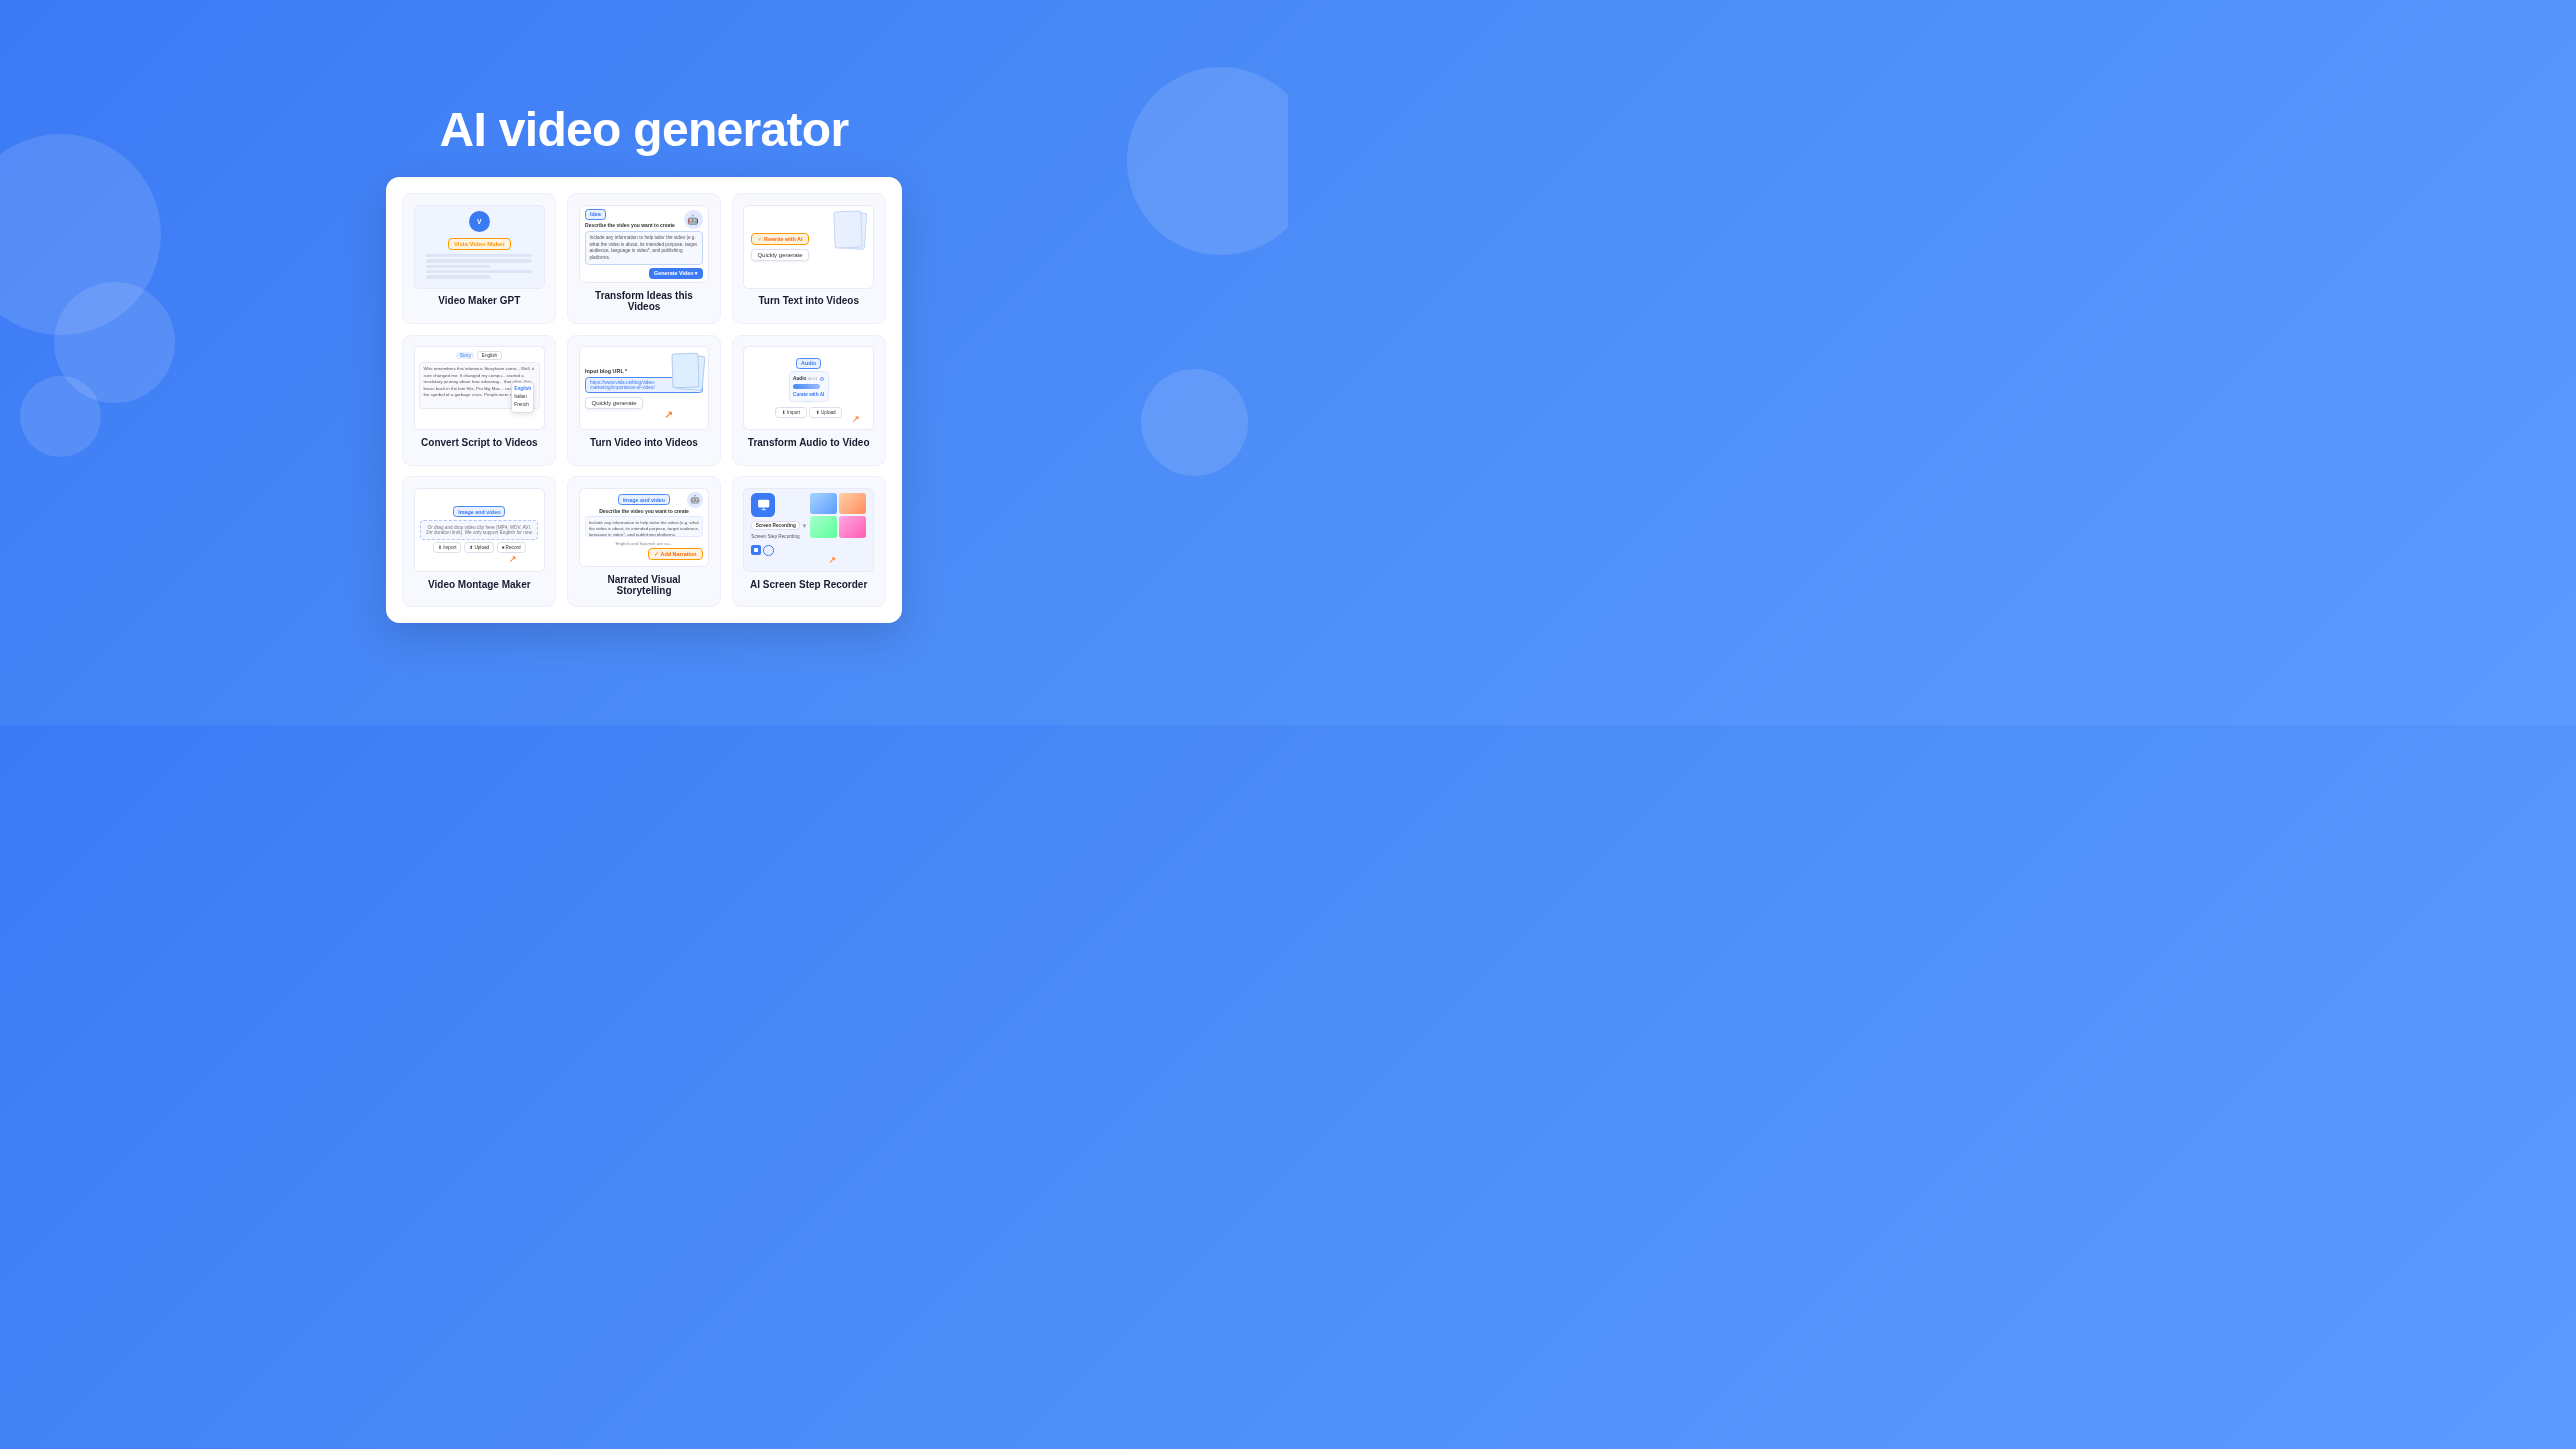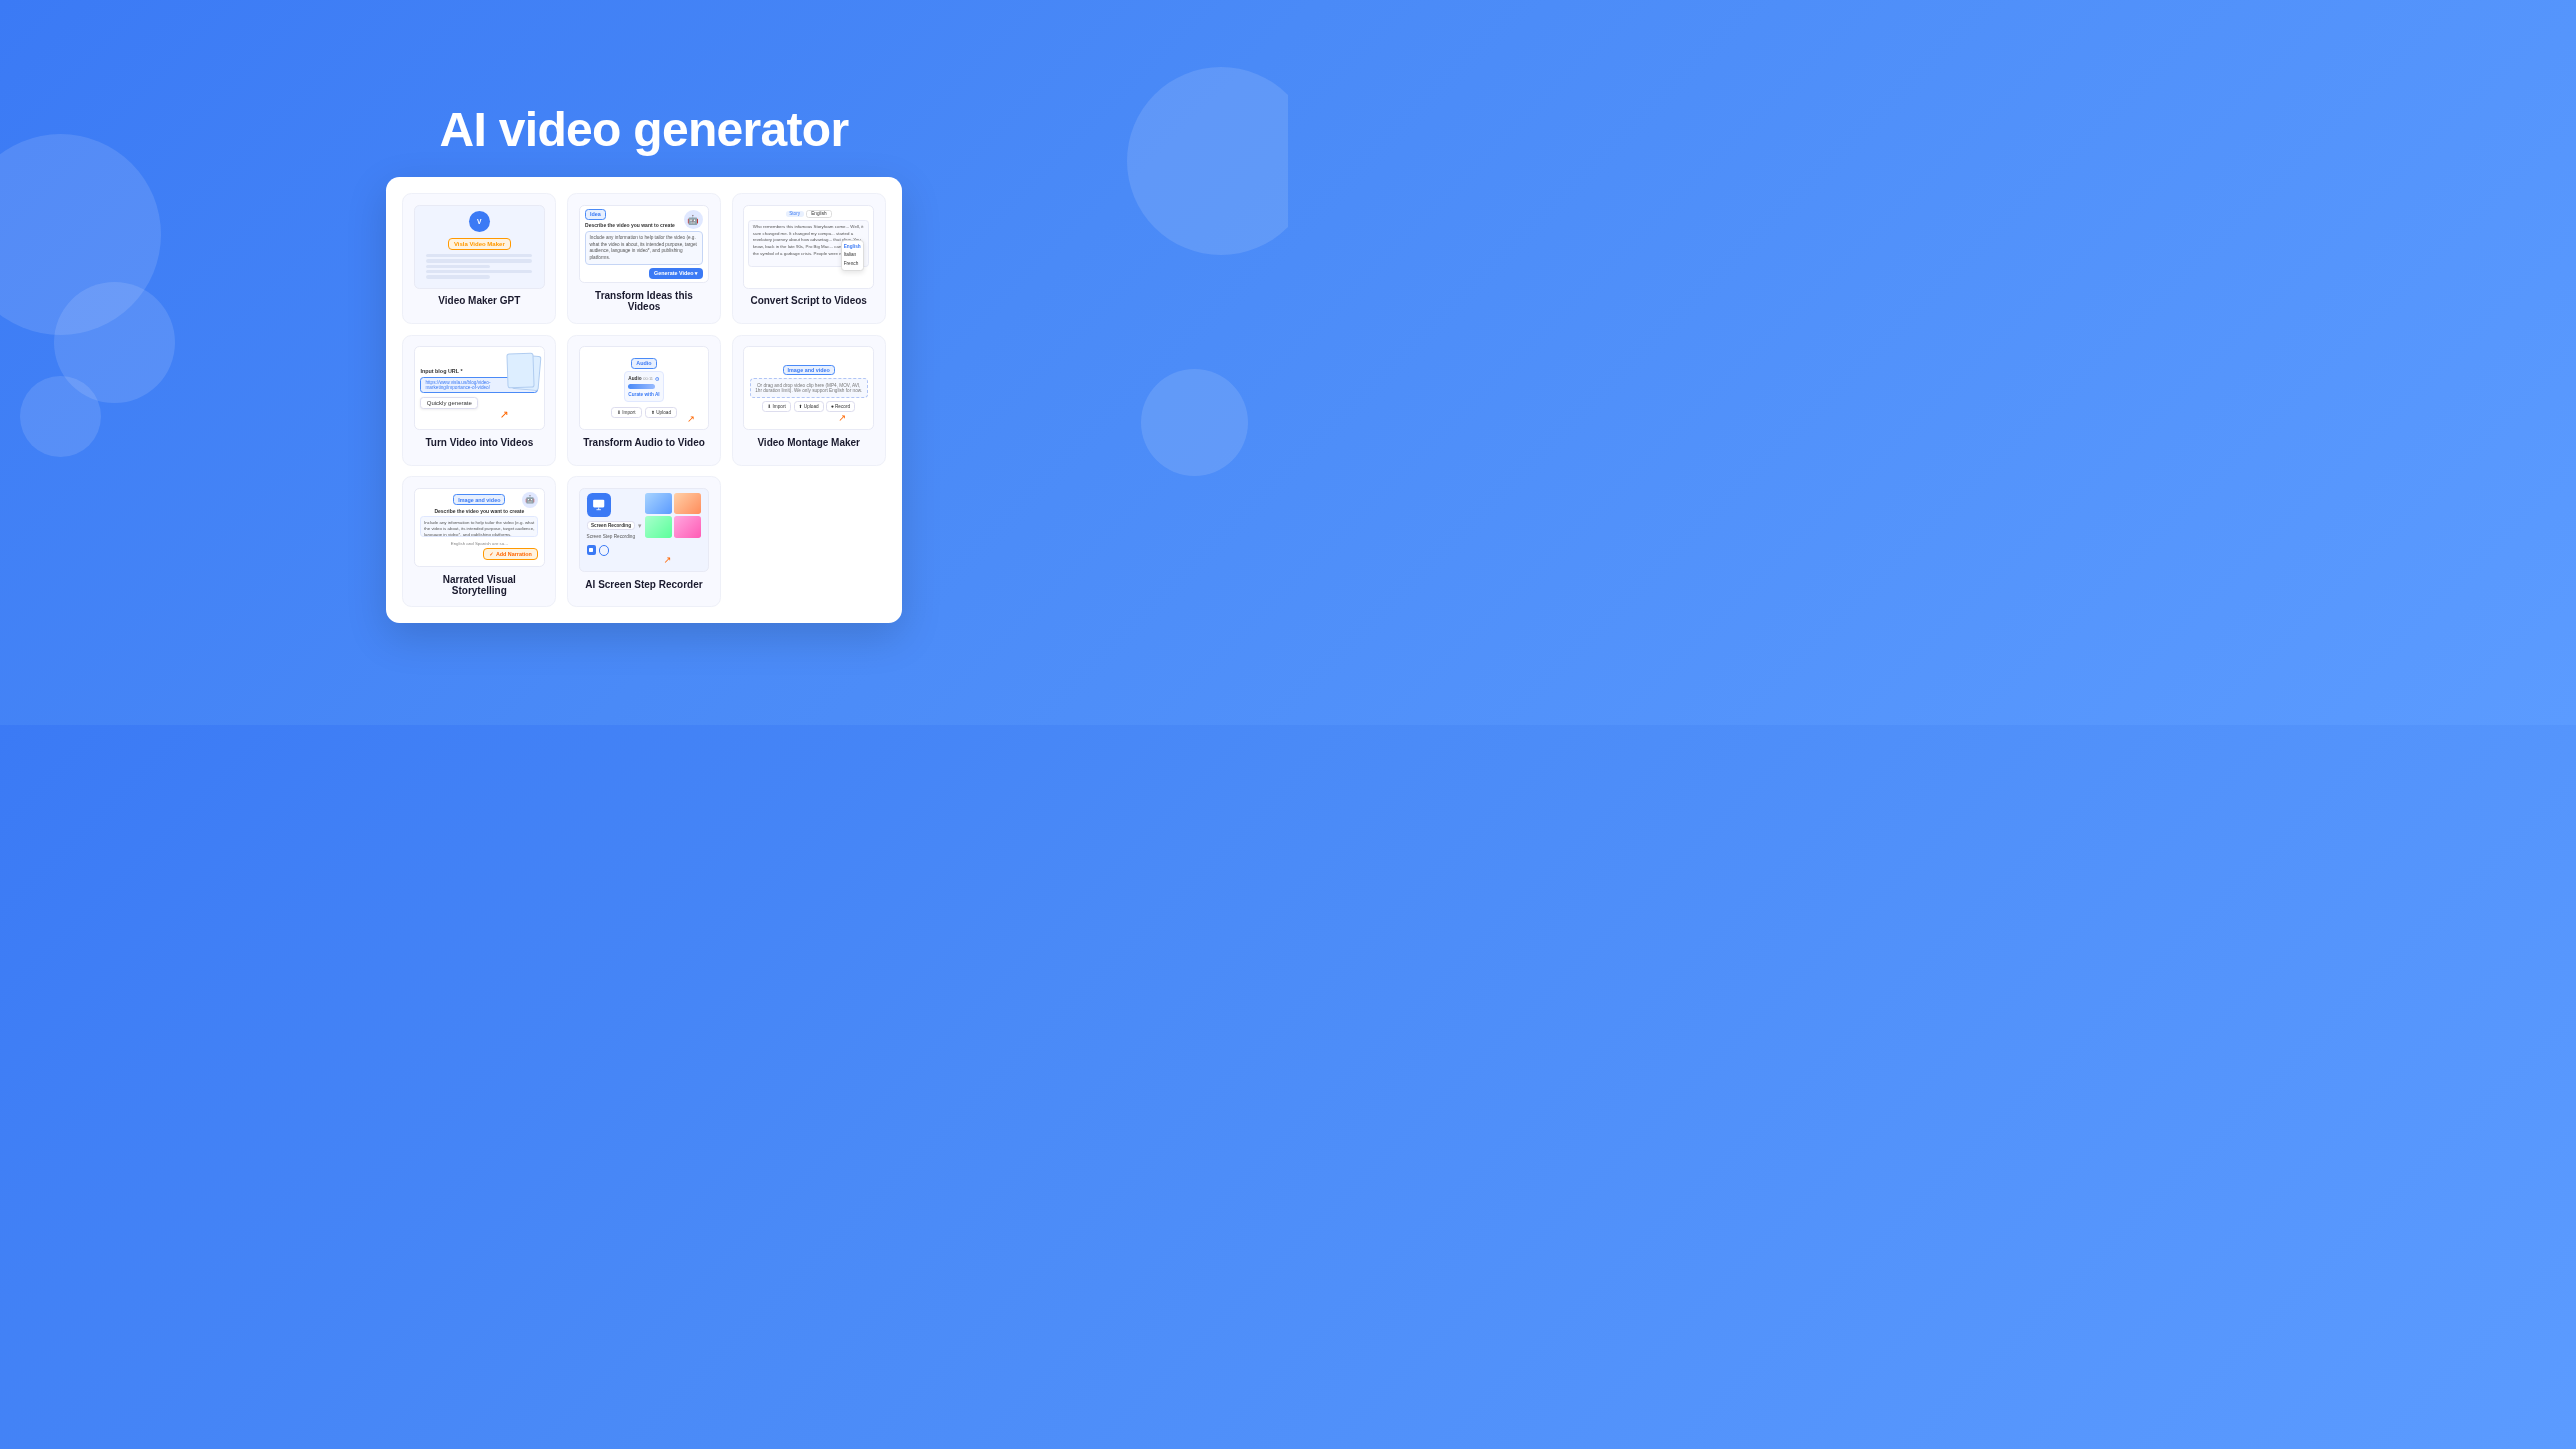--- a/index.html
+++ b/index.html
@@ -505,20 +505,34 @@
       <div class="idea-textbox">Include any information to help tailor the video (e.g. what the video is about, its intended purpose, target audience, language in video*, and publishing platforms.</div>
       <div class="idea-btn">
         <span>Generate Video</span>
         <span>▾</span>
       </div>
       <div class="robot-icon">🤖</div>
     </div>
     <span class="card-label">Transform Ideas this Videos</span>
   </div>
 
+  <div class="card">
+    <div class="card-preview" style="background:white;padding:6.7px;flex-direction:column;align-items:flex-start;gap:4px;">
+      <div class="rewrite-btn">
+        <span class="check">✓</span>
+        <span>Rewrite with AI</span>
+      </div>
+      <div class="quickly-box">Quickly generate</div>
+      <div class="doc-stack">
+        <div class="doc-page back"></div>
+        <div class="doc-page front"></div>
+      </div>
+    </div>
+    <span class="card-label">Turn Text into Videos</span>
+  </div>
 
   <div class="card">
     <div class="card-preview" style="background:white;padding:4px;flex-direction:column;gap:2px;">
       <div style="display:flex;gap:2.7px;align-items:center;">
         <div class="script-tag">Story</div>
         <div style="margin-left:auto;background:white;border:0.7px solid #ddd;border-radius:2.7px;padding:0.7px 4px;font-size:4.7px;color:#333;">English</div>
       </div>
       <div style="position:relative;flex:1;">
         <div class="script-body">
           Who remembers this infamous Storyfoam come... Well, it sure changed me. It changed my compu... started a revelatory journey about how advantag... that alive. You know, back in the late 90s, Pro Big Mac... cannibal was the symbol of a garbage crisis. People were really angry.

